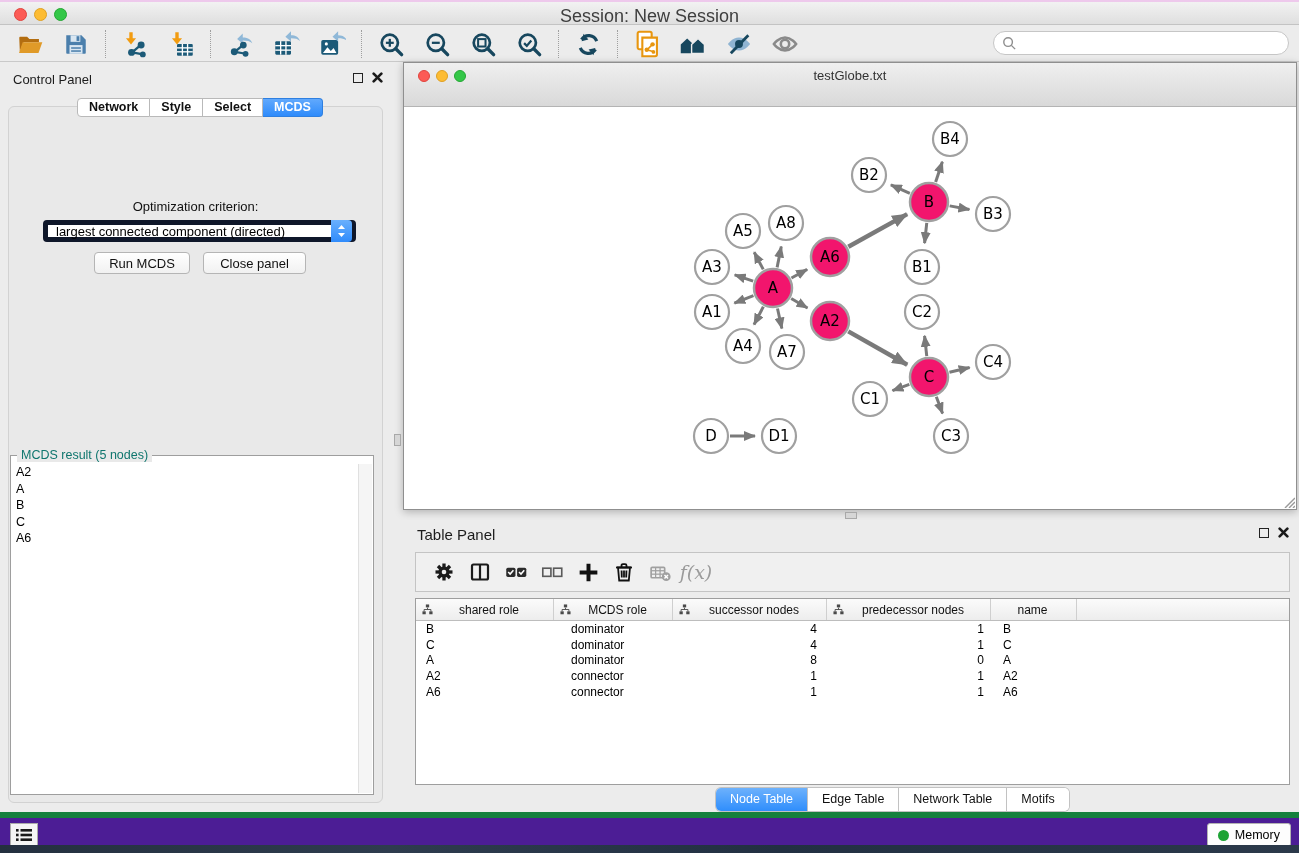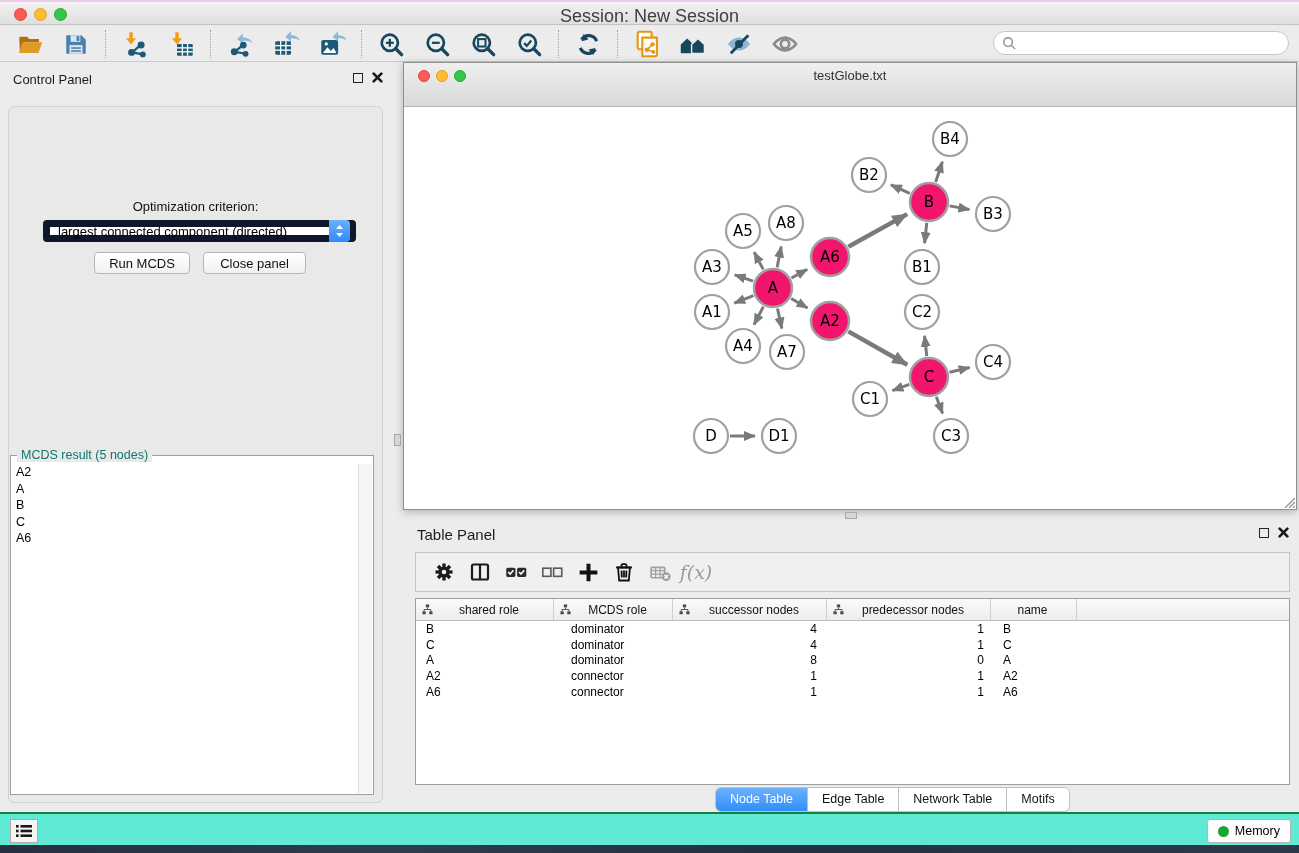--- a/index.html
+++ b/index.html
@@ -42,21 +42,21 @@
     background:#e9e9e9; border:1px solid #d2d2d2; border-radius:6px; }
   .cp-tabs { position:absolute; left:77px; top:36px; display:flex; z-index:3; }
   .cp-tab { height:19px; line-height:17px; padding:0 11px; font-size:12.5px; font-weight:bold;
     background:#fff; border:1px solid #b9b9b9; border-left:none; color:#111; }
   .cp-tab:first-child { border-left:1px solid #b9b9b9; border-radius:4px 0 0 4px; }
   .cp-tab:last-child { border-radius:0 4px 4px 0; }
   .cp-tab.active { background:linear-gradient(#61a9fd,#2e8bfb); color:#fff; border-color:#2e7fe0; }
 
   .opt-label { position:absolute; left:0; width:391px; top:137px; text-align:center; font-size:13px; color:#111; }
   .dropdown { position:absolute; left:43px; top:158px; width:313px; height:22px; background:#fff;
-    border:7px solid #0f172a; border-radius:4px; font-size:13px; display:flex; align-items:center; }
+    border:5px solid #0f172a; border-radius:4px; font-size:13px; display:flex; align-items:center; }
   .dropdown .dd-text { flex:1; padding-left:8px; white-space:nowrap; overflow:hidden; }
   .dd-spin { width:21px; height:22px; margin-right:-1px; border-radius:0 4px 4px 0;
     background:linear-gradient(#6ab0fd,#2f8bfb); display:flex; align-items:center; justify-content:center; }
   .btn { position:absolute; height:22px; background:linear-gradient(#ffffff,#f1f1f1);
     border:1px solid #b5b5b5; border-radius:4px; font-size:13px; color:#111;
     display:flex; align-items:center; justify-content:center; }
   #run-btn { left:94px; top:190px; width:96px; }
   #closepanel-btn { left:203px; top:190px; width:103px; }
 
   .fieldset { position:absolute; left:10px; top:393px; width:364px; height:340px;
@@ -107,21 +107,21 @@
 
   .tp-tabs { position:absolute; left:269px; top:268px; display:flex; height:23px;
     border-radius:5px; overflow:hidden; box-shadow:0 0 0 1px #c2c2c2; background:#fff;margin-left:44px; }
   .tp-tab { padding:0 14px; line-height:23px; font-size:12.5px; color:#111; background:#fff;
     border-left:1px solid #c2c2c2; }
   .tp-tab:first-child { border-left:none; }
   .tp-tab.active { background:linear-gradient(#6db1fc,#2f8efc); color:#fff; }
 
   
   #statusbar { position:absolute; left:0; top:812px; width:1299px; height:33px;
-    background:#5eead4; border-top:2px solid #15803d; }
+    background:#4c1d95; border-top:6px solid #15803d; }
   #list-btn { position:absolute; left:10px; top:5px; width:28px; height:24px;
     background:#f5f5f5; border:1px solid #ababab; display:flex; align-items:center; justify-content:center; }
   #memory-btn { position:absolute; right:8px; top:5px; height:24px; padding:0 10px;
     background:#fdfdfd; border:1px solid #b3b3b3; border-radius:3px;
     display:flex; align-items:center; gap:6px; font-size:12.5px; color:#000; }
   #memory-dot { width:11px; height:11px; border-radius:50%; }
   #desktop-strip { position:absolute; left:0; top:845px; width:1299px; height:8px;
     background:linear-gradient(90deg,#24303f,#2e3c4e 30%,#223042 60%,#2b394a); }
 </style>
 </head>
@@ -303,20 +303,26 @@
     <span class="close-glyph">
       <svg width="11" height="11" viewBox="0 0 10 10">
           <g stroke="#1a1a1a" stroke-width="2.4" stroke-linecap="round">
             <line x1="1.5" y1="1.5" x2="8.5" y2="8.5"></line>
             <line x1="8.5" y1="1.5" x2="1.5" y2="8.5"></line>
           </g>
         </svg>
     </span>
   </div>
   <div class="cp-body"></div>
+  <div class="cp-tabs" id="cp-tabs">
+      <div class="cp-tab">Network</div>
+      <div class="cp-tab">Style</div>
+      <div class="cp-tab">Select</div>
+      <div class="cp-tab active">MCDS</div>
+    </div>
 
   <div class="opt-label">Optimization criterion:</div>
   <div class="dropdown">
     <span class="dd-text">largest connected component (directed)</span>
     <span class="dd-spin">
       <svg width="9" height="14" viewBox="0 0 9 14">
           <path d="M4.5 1L8 5H1z" fill="#fff"></path>
           <path d="M4.5 13L1 9h7z" fill="#fff"></path>
         </svg>
     </span>

